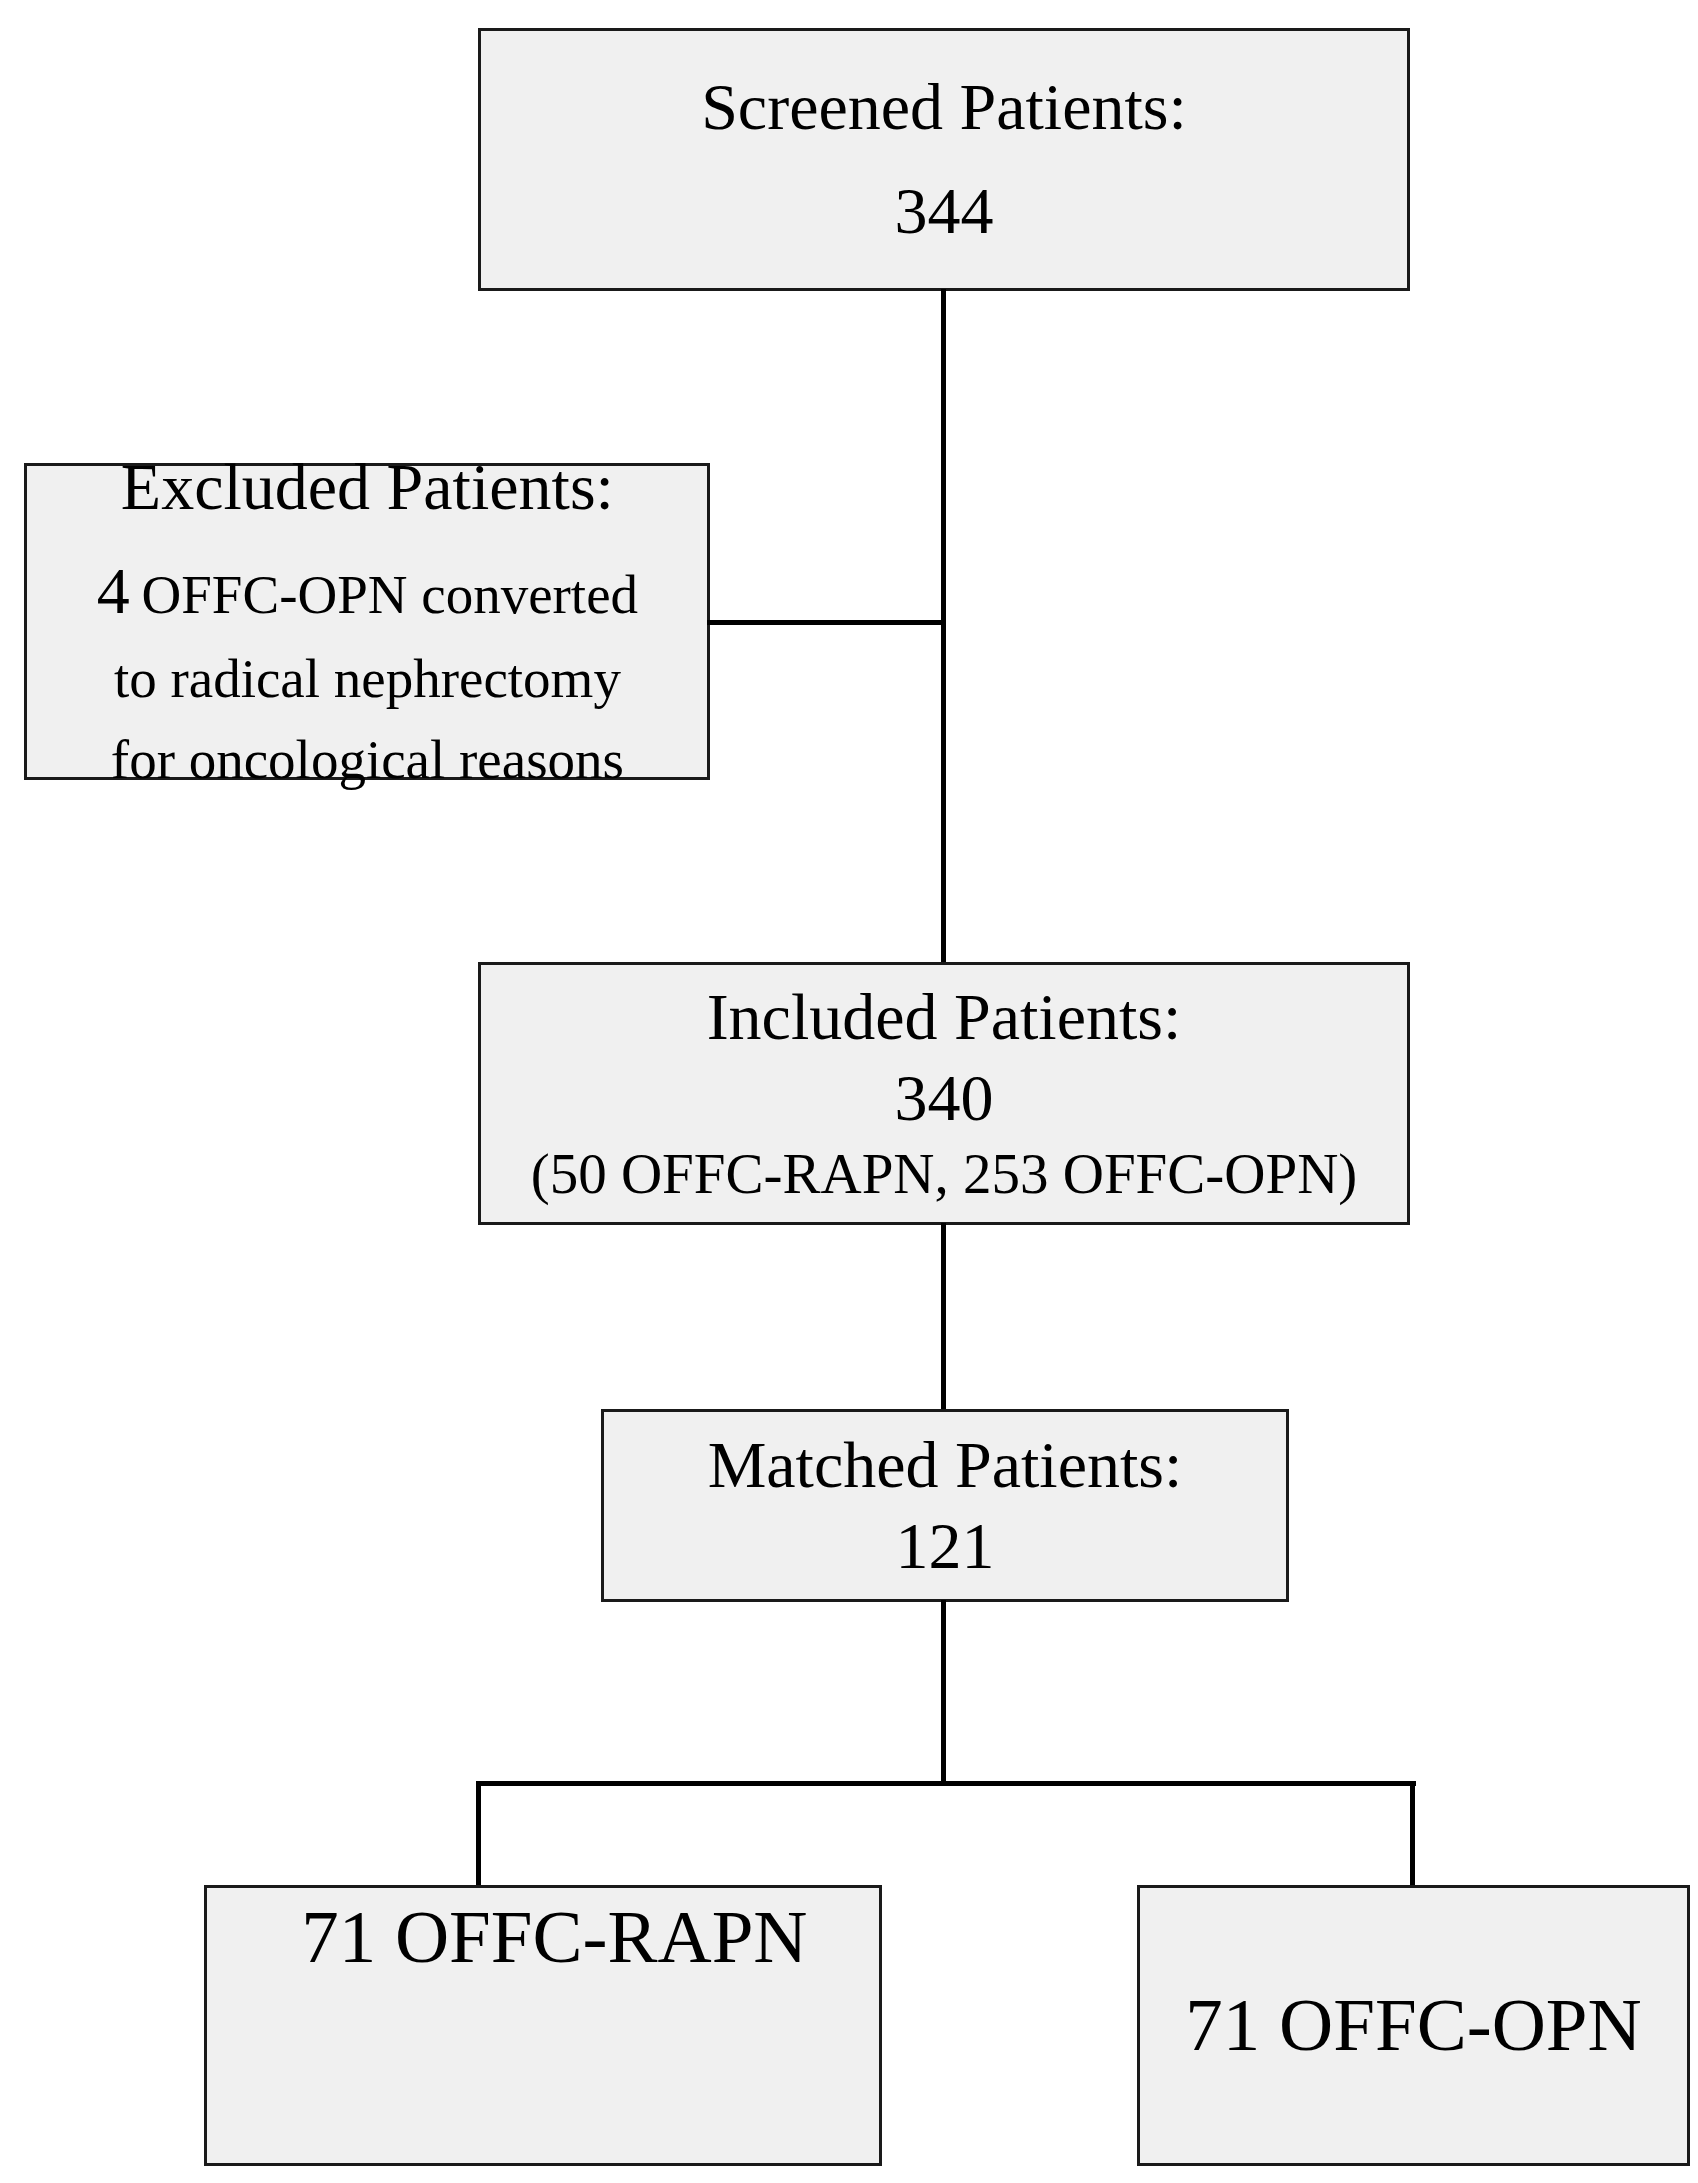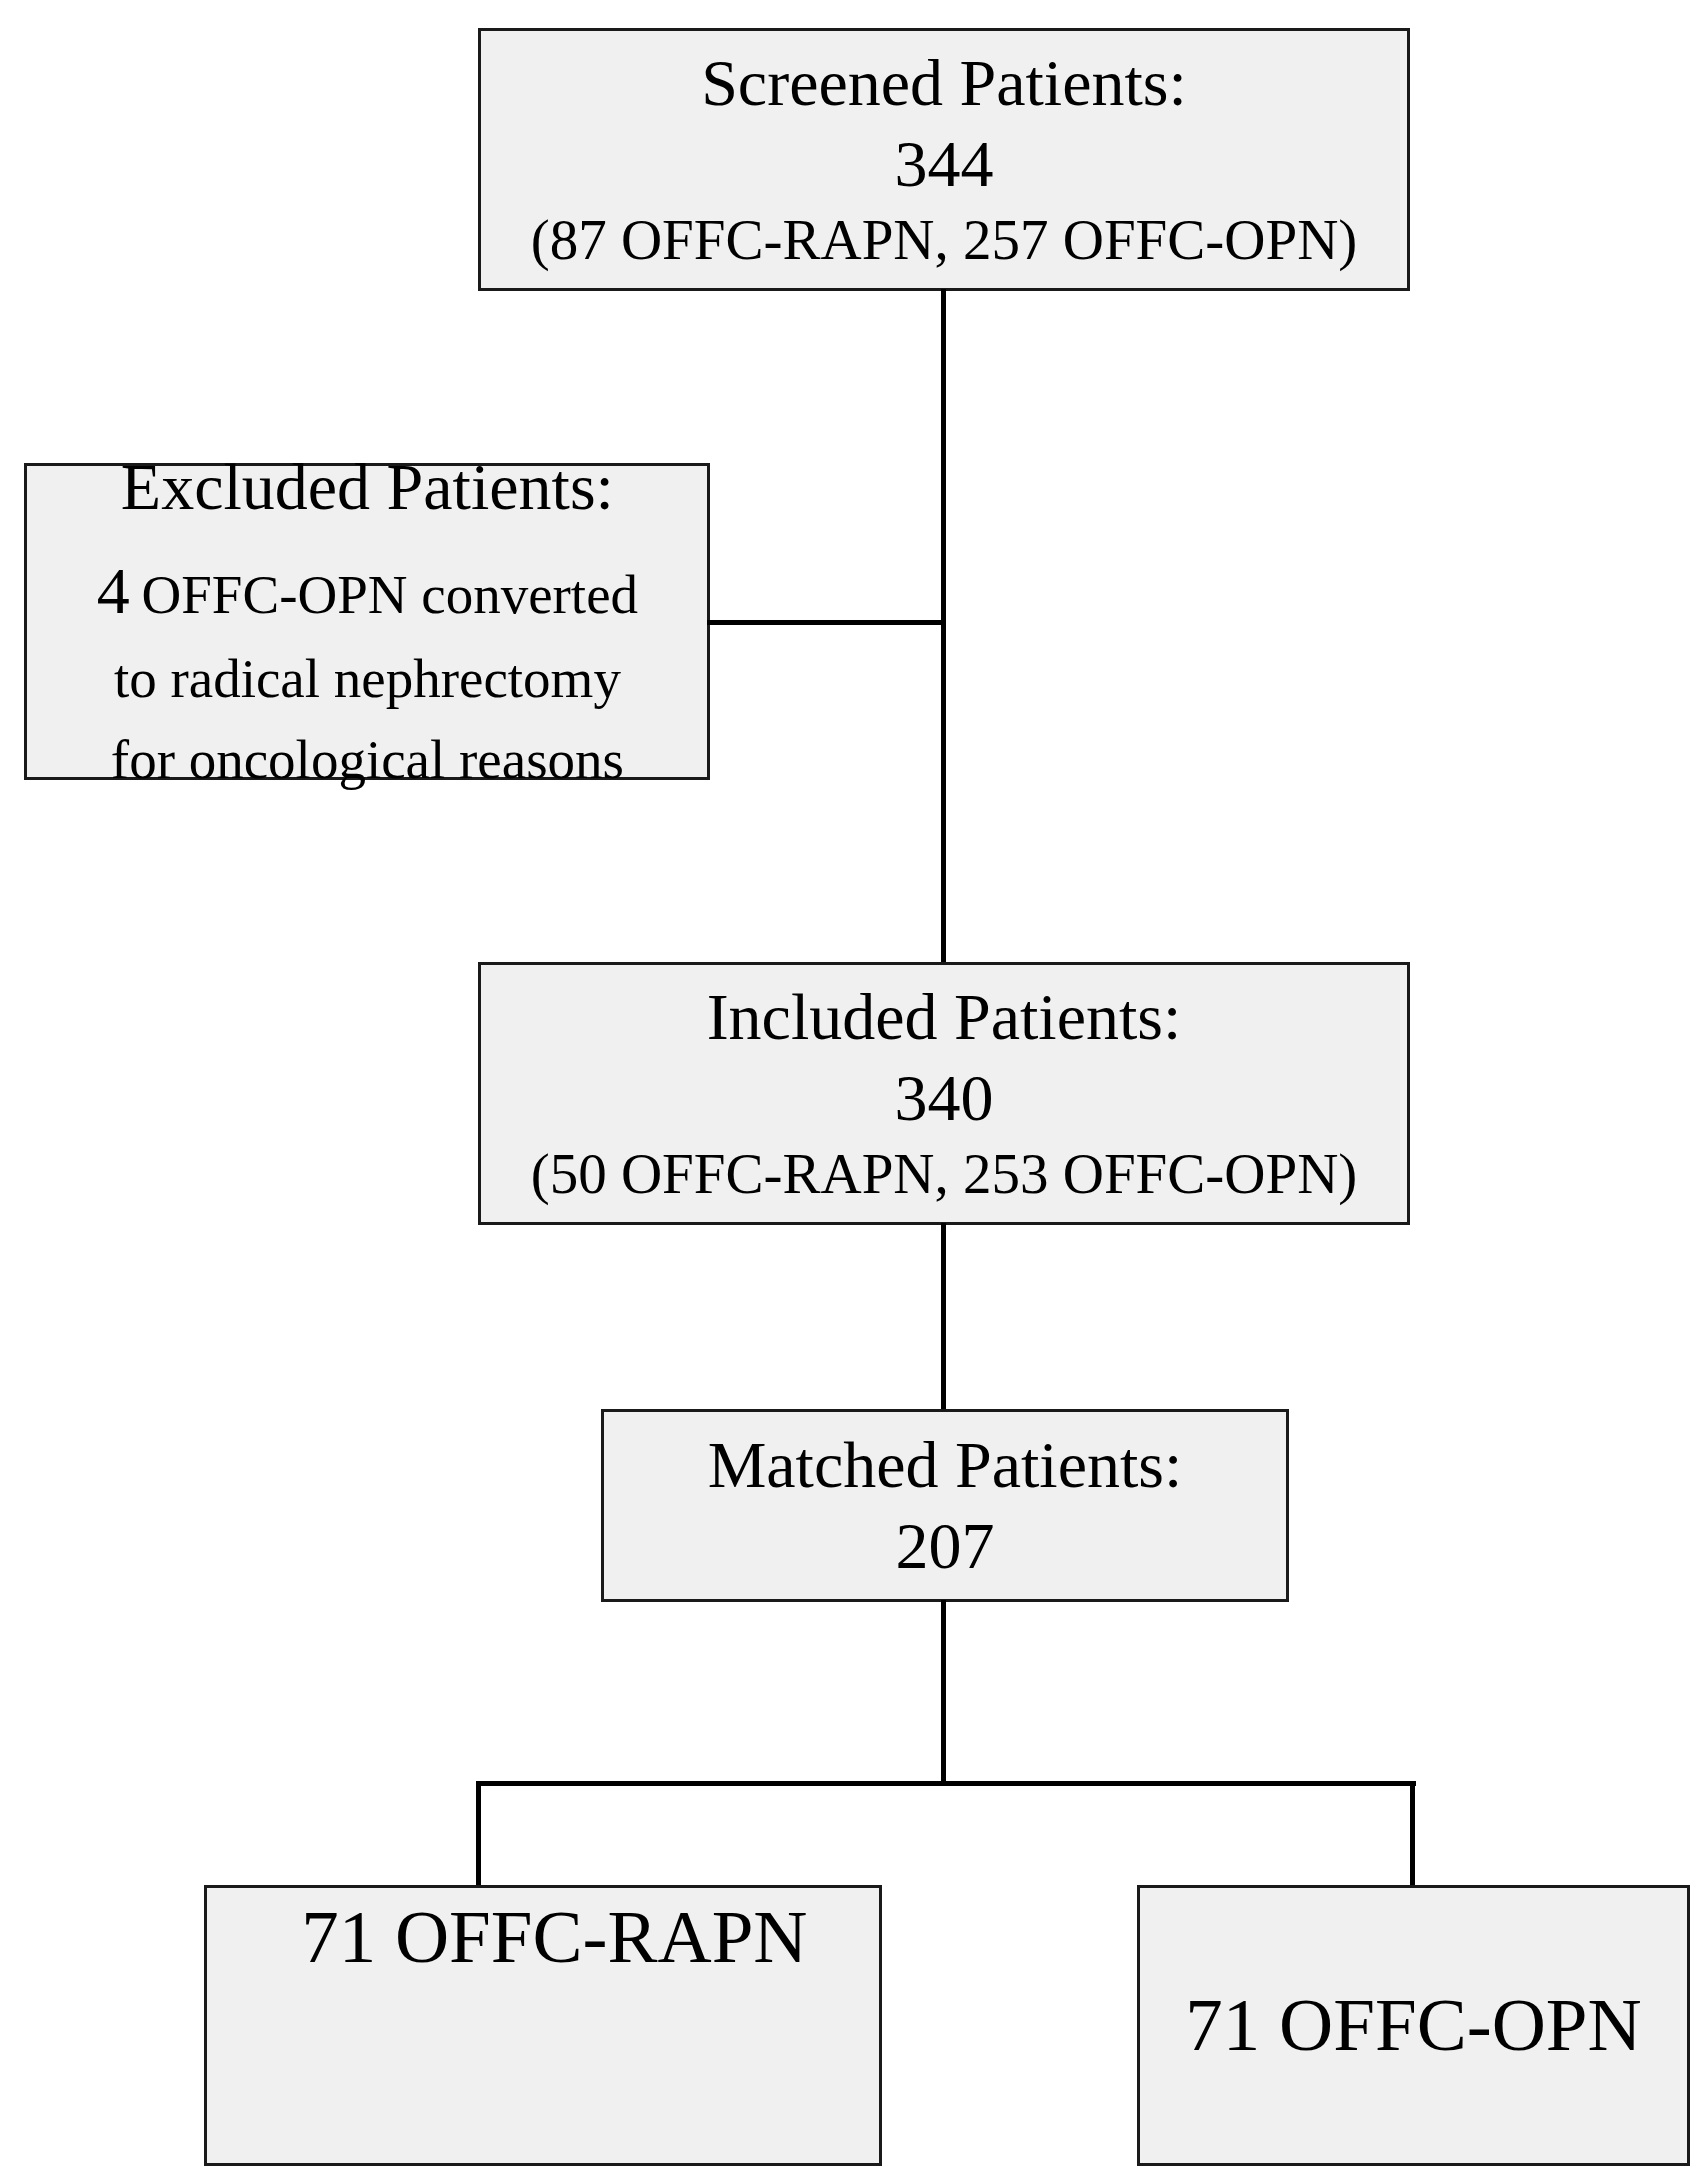--- a/index.html
+++ b/index.html
@@ -48,21 +48,20 @@
   }
 </style>
 </head>
 <body>
 
 <div id="stage">
 
   <div class="box" id="screened-box" style="left:478px; top:28px; width:932px; height:263px;">
     <div class="title">Screened Patients:</div>
     <div class="count">344</div>
-    <div class="detail">(87 OFFC-RAPN, 257 OFFC-OPN)</div>
   </div>
 
   <div class="line" style="left:941px; top:289px; width:4.7px; height:675px;"></div>
 
   <div class="box" id="excluded-box" style="left:24.4px; top:463px; width:686px; height:317px;">
     <div class="title">Excluded Patients:</div>
     <div class="body-line">
       <span class="big-num">4</span><span>OFFC-OPN converted</span>
     </div>
     <div class="body-line">to radical nephrectomy</div>
@@ -74,21 +73,21 @@
   <div class="box" id="included-box" style="left:478px; top:962px; width:932px; height:263px;">
     <div class="title">Included Patients:</div>
     <div class="count">340</div>
     <div class="detail">(50 OFFC-RAPN, 253 OFFC-OPN)</div>
   </div>
 
   <div class="line" style="left:941px; top:1223px; width:4.7px; height:189px;"></div>
 
   <div class="box" id="matched-box" style="left:601px; top:1409px; width:688px; height:193px;">
     <div class="title">Matched Patients:</div>
-    <div class="count">207</div>
+    <div class="count">121</div>
   </div>
 
   <div class="line" style="left:941px; top:1600px; width:4.7px; height:186px;"></div>
 
   <div class="line" style="left:476px; top:1781px; width:940px; height:4.7px;"></div>
 
   <div class="line" style="left:476px; top:1781px; width:4.7px; height:107px;"></div>
 
   <div class="line" style="left:1410px; top:1781px; width:4.7px; height:107px;"></div>
 

